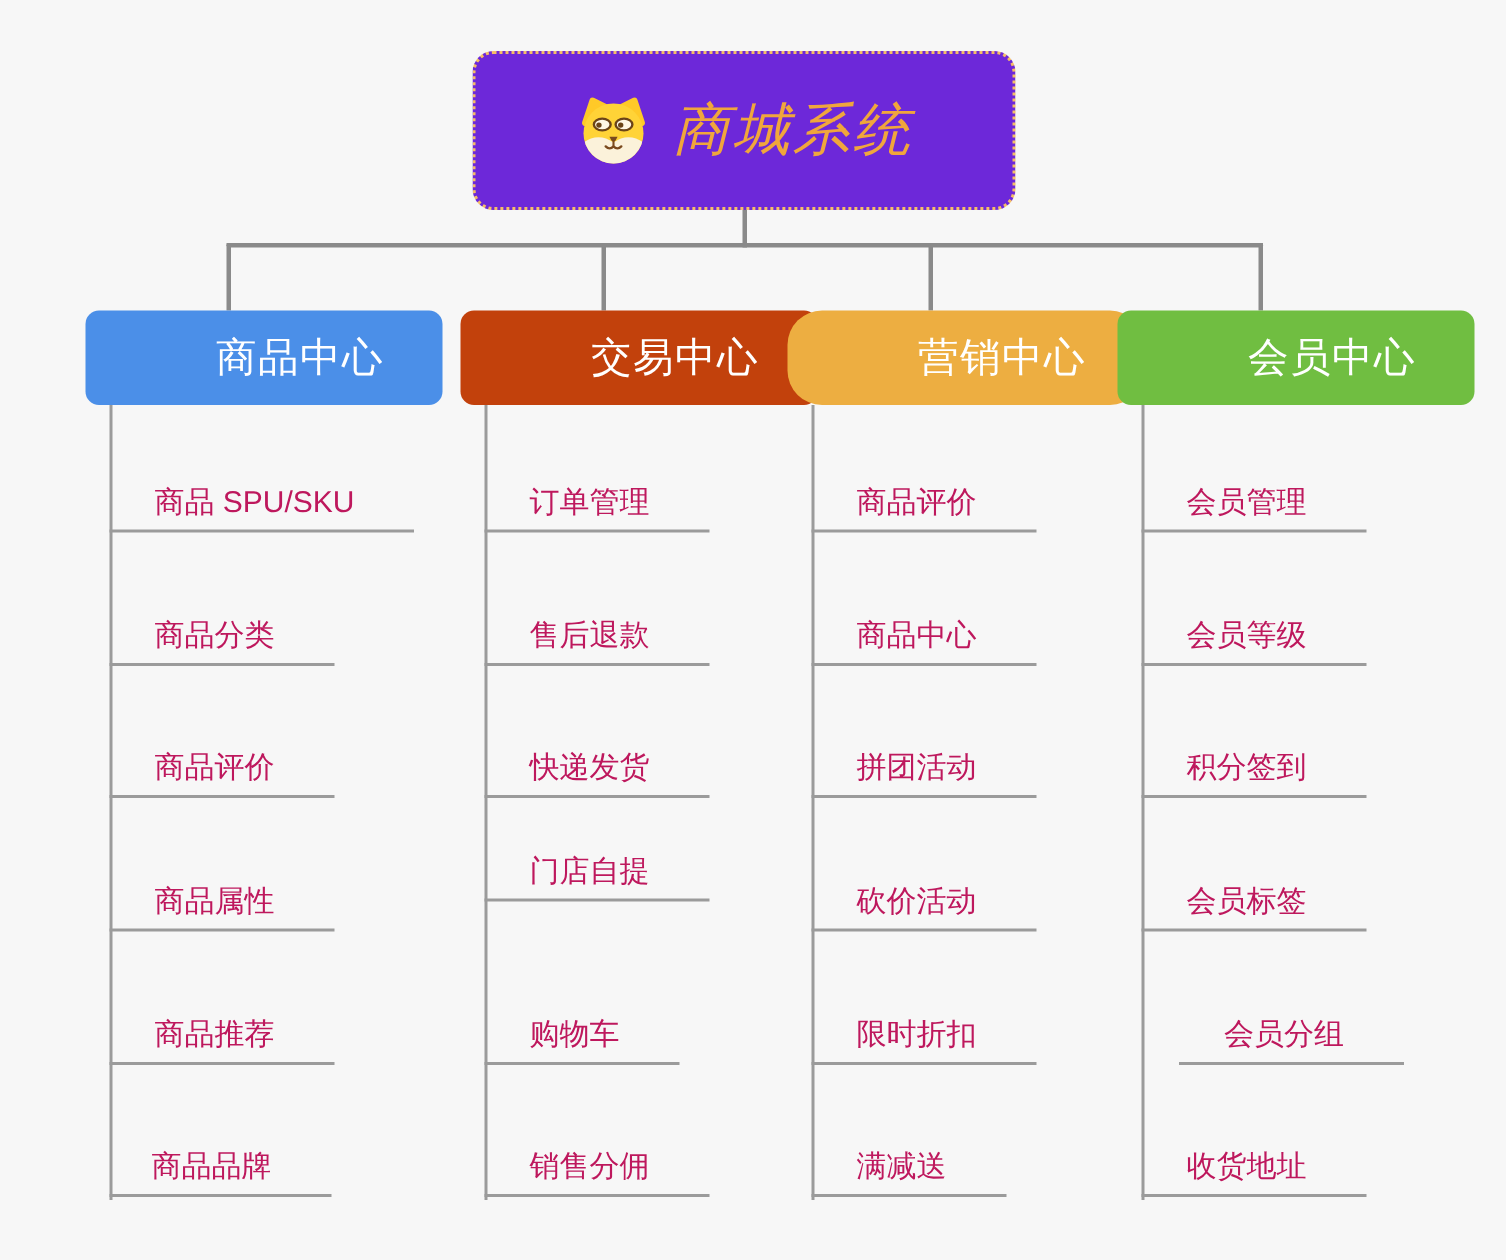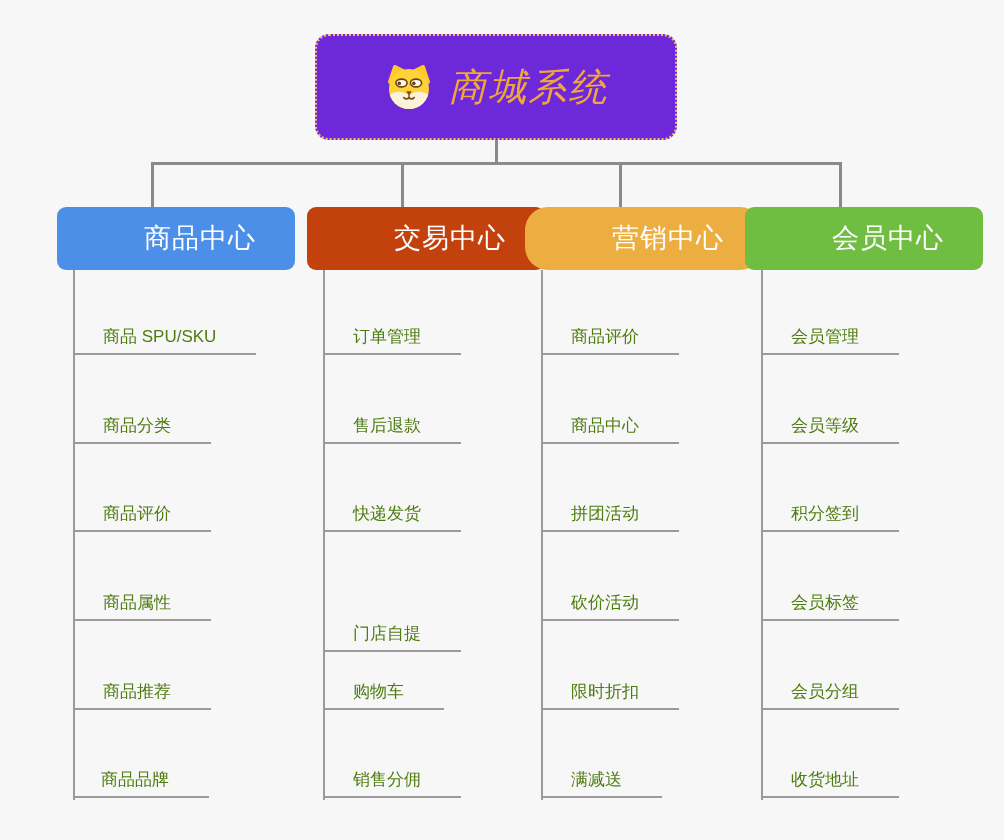--- a/index.html
+++ b/index.html
@@ -46,21 +46,21 @@
   }
   
   .leaf{
     position:absolute;box-sizing:border-box;height:40px;
     display:flex;align-items:flex-end;
     padding:0 40px 8px 30px;
     border-bottom:2px solid var(--underline,#9b9b9b);
     white-space:nowrap;
   }
   .leaf-label{
-    font-size:17px;color:#4d7c0f;line-height:1;
+    font-size:20px;color:#be185d;line-height:1;
   }
 </style>
 </head>
 <body>
 
 <div id="canvas" style="--canvas-bg: #f7f7f7; --root-accent: #f0a63c; --root-border: #f5be66; --conn: #8a8a8a; --underline: #9b9b9b;">
 
   <div class="root-node">
     <svg class="root-icon" viewBox="0 0 50 46" aria-hidden="true">
       <defs>
@@ -117,21 +117,21 @@
       <div class="conn conn-spine" style="left: 323px;"></div>
       <div class="leaf" style="left: 323px; top: 315px;">
         <span class="leaf-label">订单管理</span>
       </div>
       <div class="leaf" style="left: 323px; top: 404px;">
         <span class="leaf-label">售后退款</span>
       </div>
       <div class="leaf" style="left: 323px; top: 492px;">
         <span class="leaf-label">快递发货</span>
       </div>
-      <div class="leaf" style="left: 323px; top: 612px;">
+      <div class="leaf" style="left: 323px; top: 561px;">
         <span class="leaf-label">门店自提</span>
       </div>
       <div class="leaf" style="left: 323px; top: 670px;">
         <span class="leaf-label">购物车</span>
       </div>
       <div class="leaf" style="left: 323px; top: 758px;">
         <span class="leaf-label">销售分佣</span>
       </div>
       <div class="conn conn-drop" style="left: 618.5px;"></div>
       <div class="branch-node" style="left: 525px; background: rgb(237, 174, 65); border-radius: 23px;">
@@ -166,20 +166,20 @@
       </div>
       <div class="leaf" style="left: 761px; top: 404px;">
         <span class="leaf-label">会员等级</span>
       </div>
       <div class="leaf" style="left: 761px; top: 492px;">
         <span class="leaf-label">积分签到</span>
       </div>
       <div class="leaf" style="left: 761px; top: 581px;">
         <span class="leaf-label">会员标签</span>
       </div>
-      <div class="leaf" style="left: 761px; top: 670px;">
+      <div class="leaf" style="left: 786px; top: 670px;">
         <span class="leaf-label">会员分组</span>
       </div>
       <div class="leaf" style="left: 761px; top: 758px;">
         <span class="leaf-label">收货地址</span>
       </div>
     </div>
 </div>
 
 </body></html>

